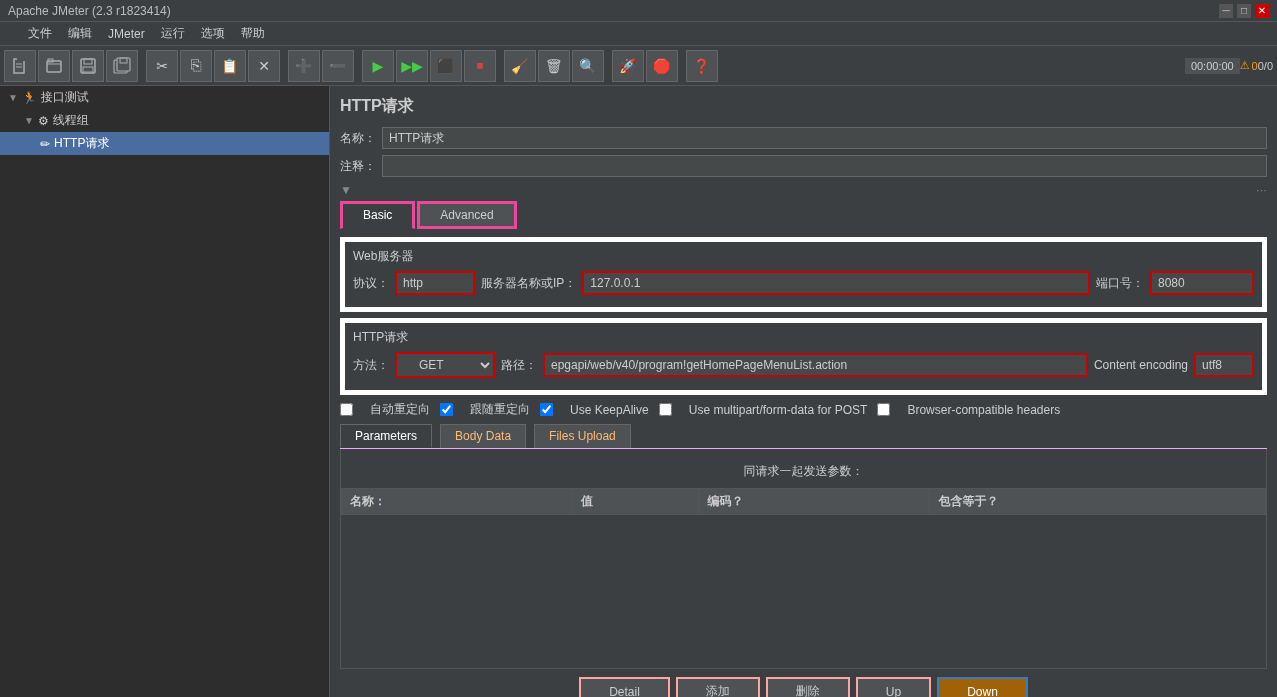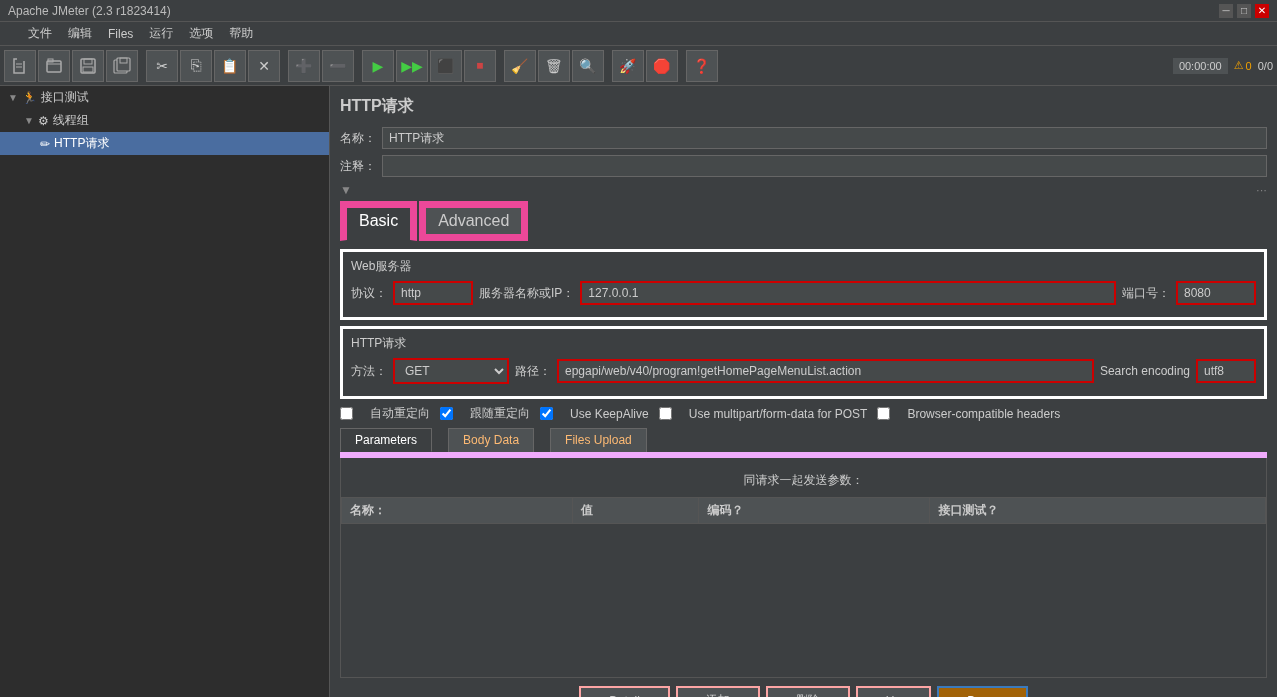--- a/index.html
+++ b/index.html
@@ -55,21 +55,21 @@
       background: #4e5254;
       border: 1px solid #666;
       display: inline-flex; align-items: center; justify-content: center;
       cursor: pointer;
       color: #ccc;
       font-size: 14px;
     }
     .tb-sep { width: 4px; }
     .tb-status {
       margin-left: auto;
-      display: flex; align-items: center; gap: 6px;
+      display: flex; align-items: center; 
       color: #ccc; font-size: 11px; text-align: right;
     }
     .tb-status-item { display: flex; align-items: center; gap: 2px; }
     .tb-timer { background: #4e5254; padding: 2px 6px; font-size: 11px; }
     .tb-warn { color: #f0a000; }
 
     
     #main {
       display: flex;
       height: calc(100vh - 86px);
@@ -139,60 +139,60 @@
 
     .input-name { flex: 1; }
     .input-comment { flex: 1; }
 
     .tab-bar {
       display: flex;
       gap: 2px;
       margin-bottom: 8px;
     }
     .tab {
-      padding: 4px 12px;
+      padding: 4px 20px;
       background: #4e5254;
-      border: 7px solid #ec4899;
-      cursor: pointer;
-      color: #ccc;
-      font-size: 16px;
+      border: 3px solid #ec4899;
+      cursor: pointer;
+      color: #ccc;
+      font-size: 12px;
     }
     .tab.active {
       background: #3c3f41;
       border-bottom: 1px solid #3c3f41;
       color: white;
     }
 
     
     .web-server-section {
       background: #3c3f41;
-      border: 3px solid #ffffff;
+      border: 5px solid #ffffff;
       padding: 6px 8px;
       margin-bottom: 6px;
     }
 
     .section-title {
       color: #ccc;
       font-size: 12px;
       margin-bottom: 6px;
     }
 
     .input-red-border {
       border: 2px solid #cc0000 !important;
     }
 
     
     .method-select {
       background: #45494a;
       border: 1px solid #666;
       color: #ccc;
-      padding: 3px 6px;
-      font-size: 12px;
-      cursor: pointer;
-      width: 116px;
+      padding: 3px 18px;
+      font-size: 12px;
+      cursor: pointer;
+      width: 100px;
     }
 
     
     .checkbox-row {
       display: flex;
       align-items: center;
       gap: 10px;
       margin: 6px 0;
       font-size: 12px;
       color: #ccc;
@@ -200,23 +200,23 @@
     .checkbox-row label {
       display: flex;
       align-items: center;
       gap: 17px;
       cursor: pointer;
     }
 
     
     .params-tab-bar {
       display: flex;
-      gap: 16px;
+      gap: 8px;
       margin-bottom: 0;
-      border-bottom: 6px solid #f0abfc;
+      border-bottom: 1px solid #f0abfc;
     }
     .params-tab {
       padding: 4px 14px;
       background: #4e5254;
       border: 1px solid #666;
       border-bottom: none;
       cursor: pointer;
       color: #fdba74;
       font-size: 12px;
     }
@@ -293,21 +293,21 @@
   <div id="titlebar-controls">
     <span>─</span>
     <span>□</span>
     <span class="close-btn">✕</span>
   </div>
 </div>
 
 <div id="menubar">
   <span>文件</span>
   <span>编辑</span>
-  <span>Files</span>
+  <span>JMeter</span>
   <span>运行</span>
   <span>选项</span>
   <span>帮助</span>
 </div>
 
 <div id="toolbar">
   <div class="tb-btn" title="New">
     <svg width="18" height="18" viewBox="0 0 18 18">
         <rect x="3" y="2" width="10" height="14" fill="none" stroke="#aaa" stroke-width="1.5"></rect>
         <rect x="6" y="1" width="8" height="3" fill="#4e5254"></rect>
@@ -414,38 +414,38 @@
     </div>
 
     <div class="web-server-section">
       <div class="section-title">Web服务器</div>
       <div class="form-row">
         <span class="form-label">协议：</span>
         <input class="form-input input-red-border" type="text" style="width: 80px;" value="http">
         <span class="form-label">服务器名称或IP：</span>
         <input class="form-input input-red-border" type="text" style="flex: 1 1 0%;" value="127.0.0.1">
         <span class="form-label">端口号：</span>
-        <input class="form-input input-red-border" type="text" style="width: 80px;" value="8080">
+        <input class="form-input input-red-border" type="text" style="width: 104px;" value="8080">
       </div>
     </div>
 
     <div class="web-server-section">
       <div class="section-title">HTTP请求</div>
       <div class="form-row">
         <span class="form-label">方法：</span>
         <select class="method-select input-red-border">
           <option>GET</option>
           <option>POST</option>
           <option>PUT</option>
           <option>DELETE</option>
           <option>HEAD</option>
         </select>
         <span class="form-label">路径：</span>
         <input class="form-input input-red-border" type="text" style="flex: 1 1 0%;" value="epgapi/web/v40/program!getHomePageMenuList.action">
-        <span class="form-label">Search encoding</span>
+        <span class="form-label">Content encoding</span>
         <input class="form-input input-red-border" type="text" style="width: 60px;" value="utf8">
       </div>
     </div>
 
     <div class="checkbox-row">
       <label>
         <input type="checkbox" style="">
         <span>自动重定向</span>
       </label>
       <label>
@@ -473,21 +473,21 @@
     </div>
 
     <div class="params-content" style="border:1px solid #555; border-top:none; min-height:220px;">
       <div class="params-msg">同请求一起发送参数：</div>
       <table class="params-table">
         <thead>
           <tr>
             <th>名称：</th>
             <th>值</th>
             <th>编码？</th>
-            <th>接口测试？</th>
+            <th>包含等于？</th>
           </tr>
         </thead>
         <tbody id="params-tbody">
         </tbody>
       </table>
     </div>
 
     <div class="bottom-bar">
       <button class="bottom-btn">Detail</button>
       <button class="bottom-btn">添加</button>

